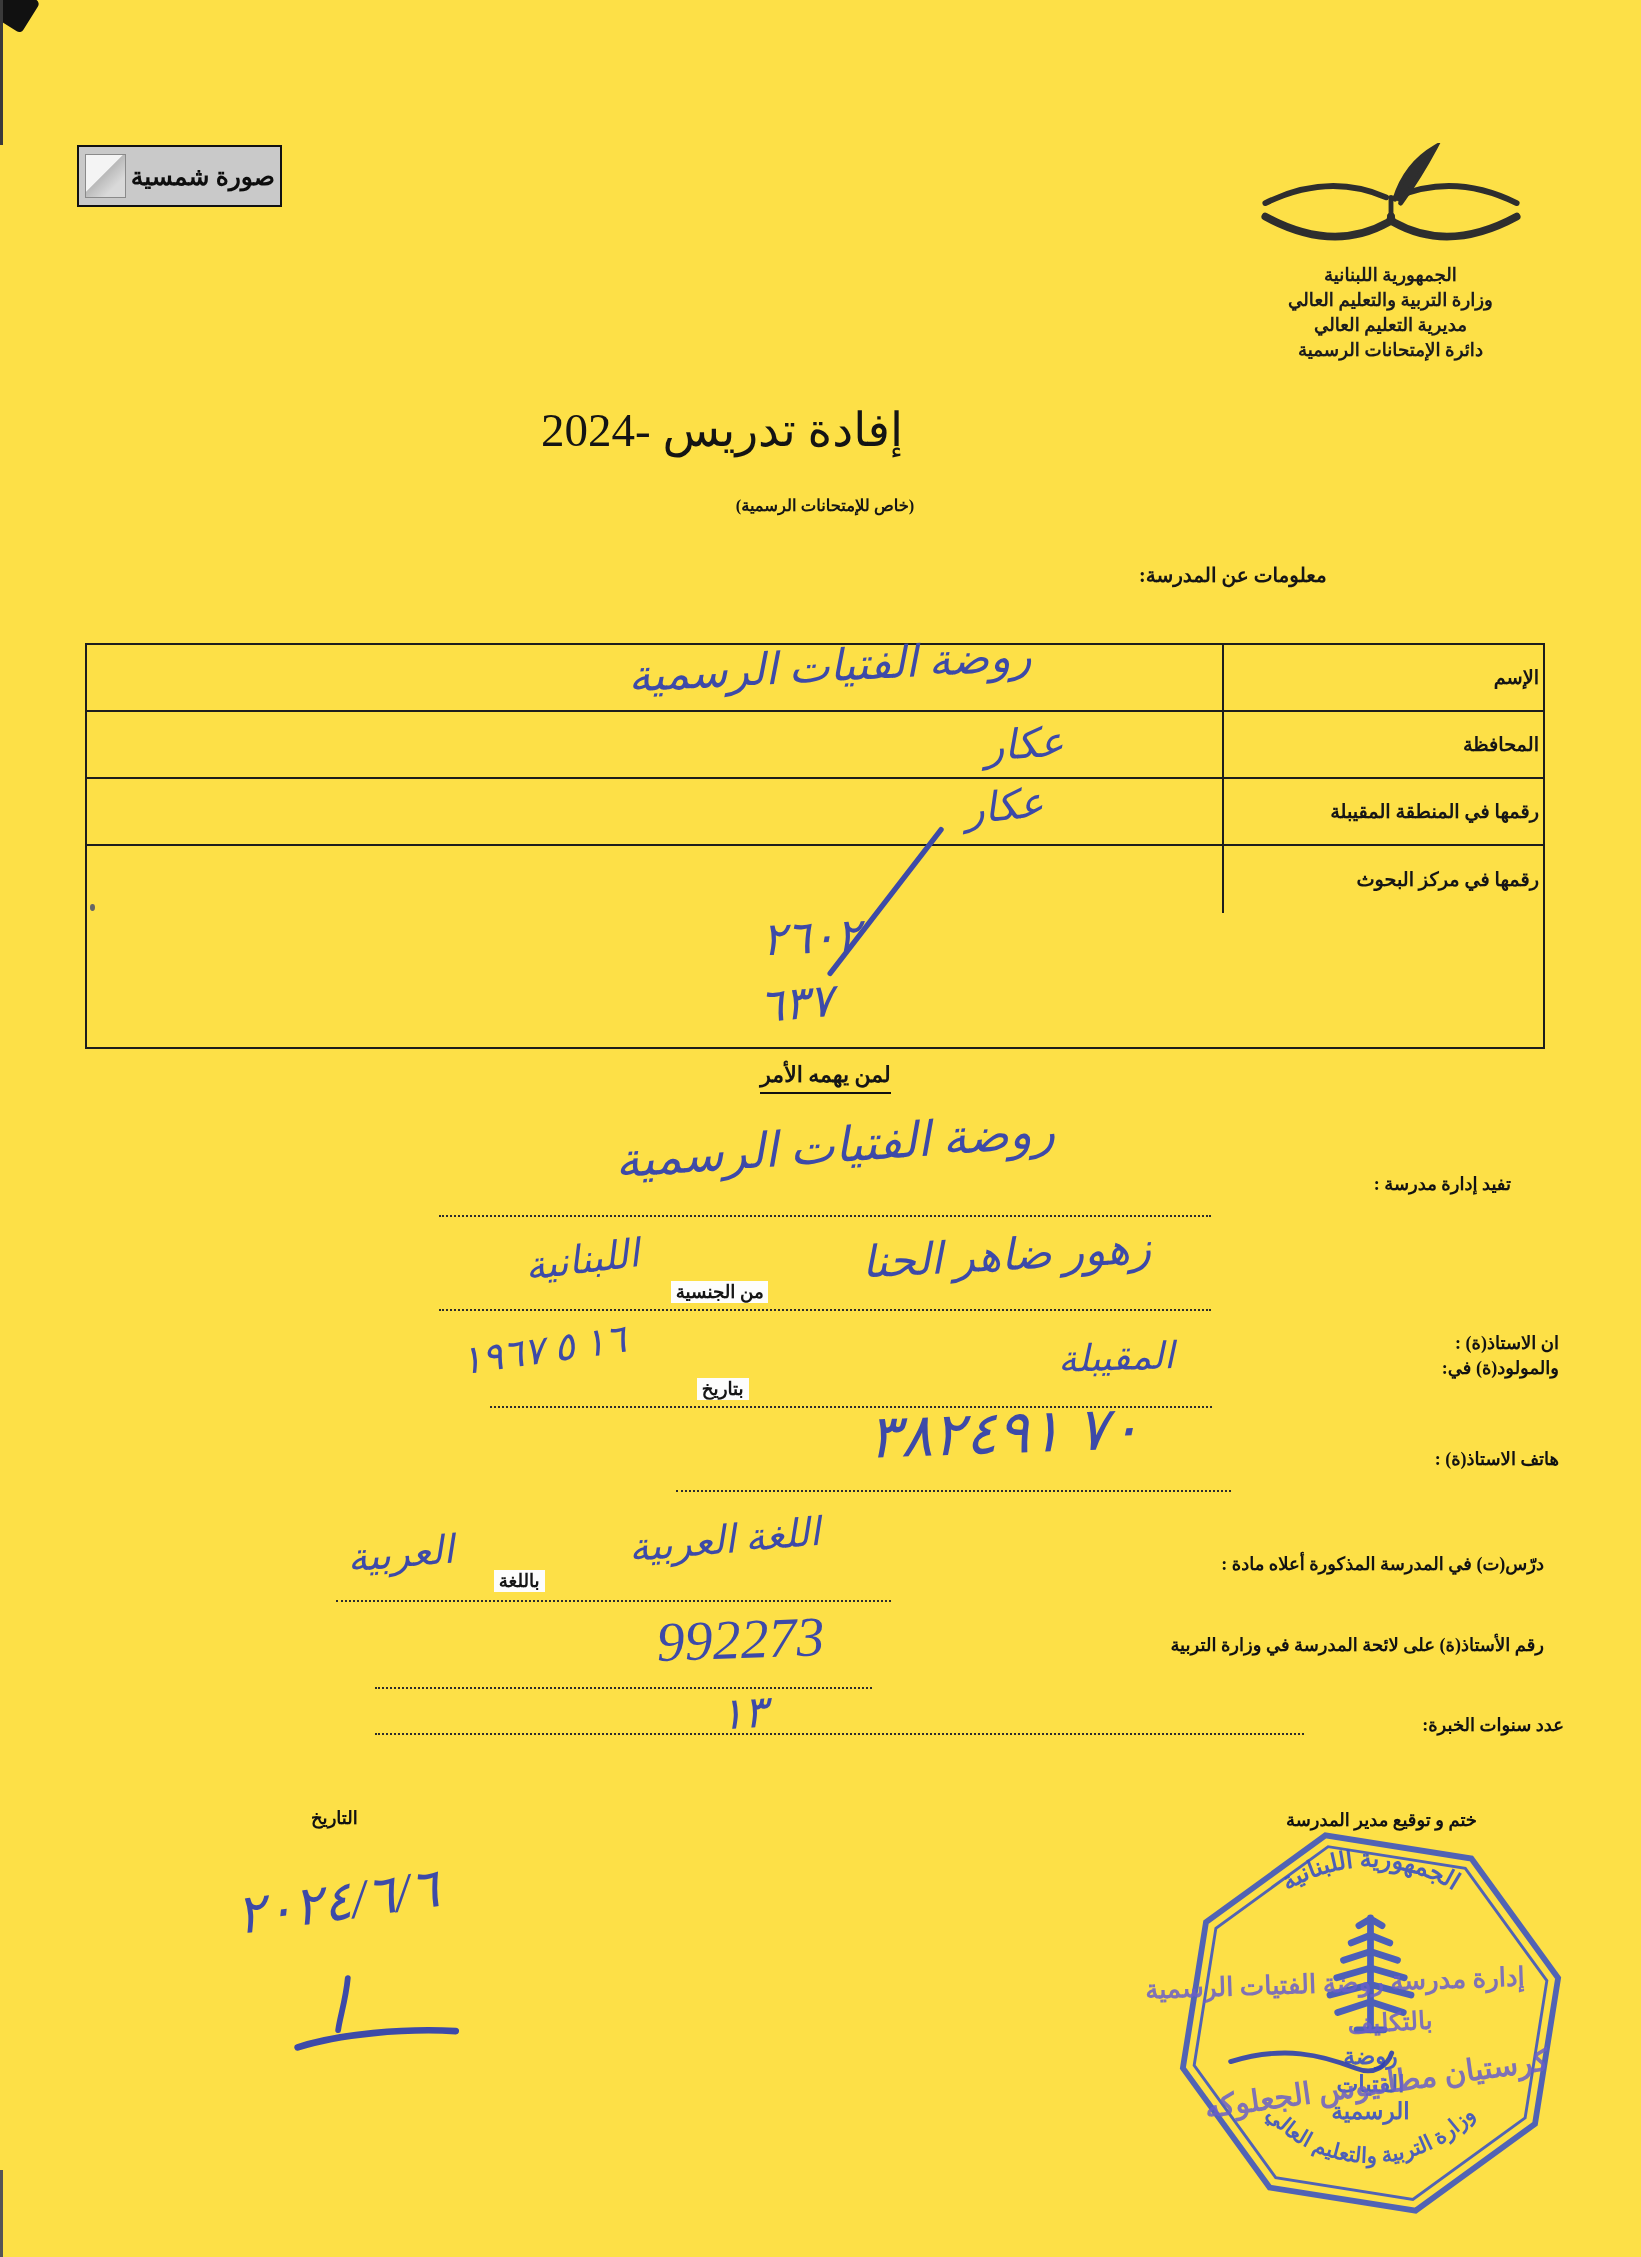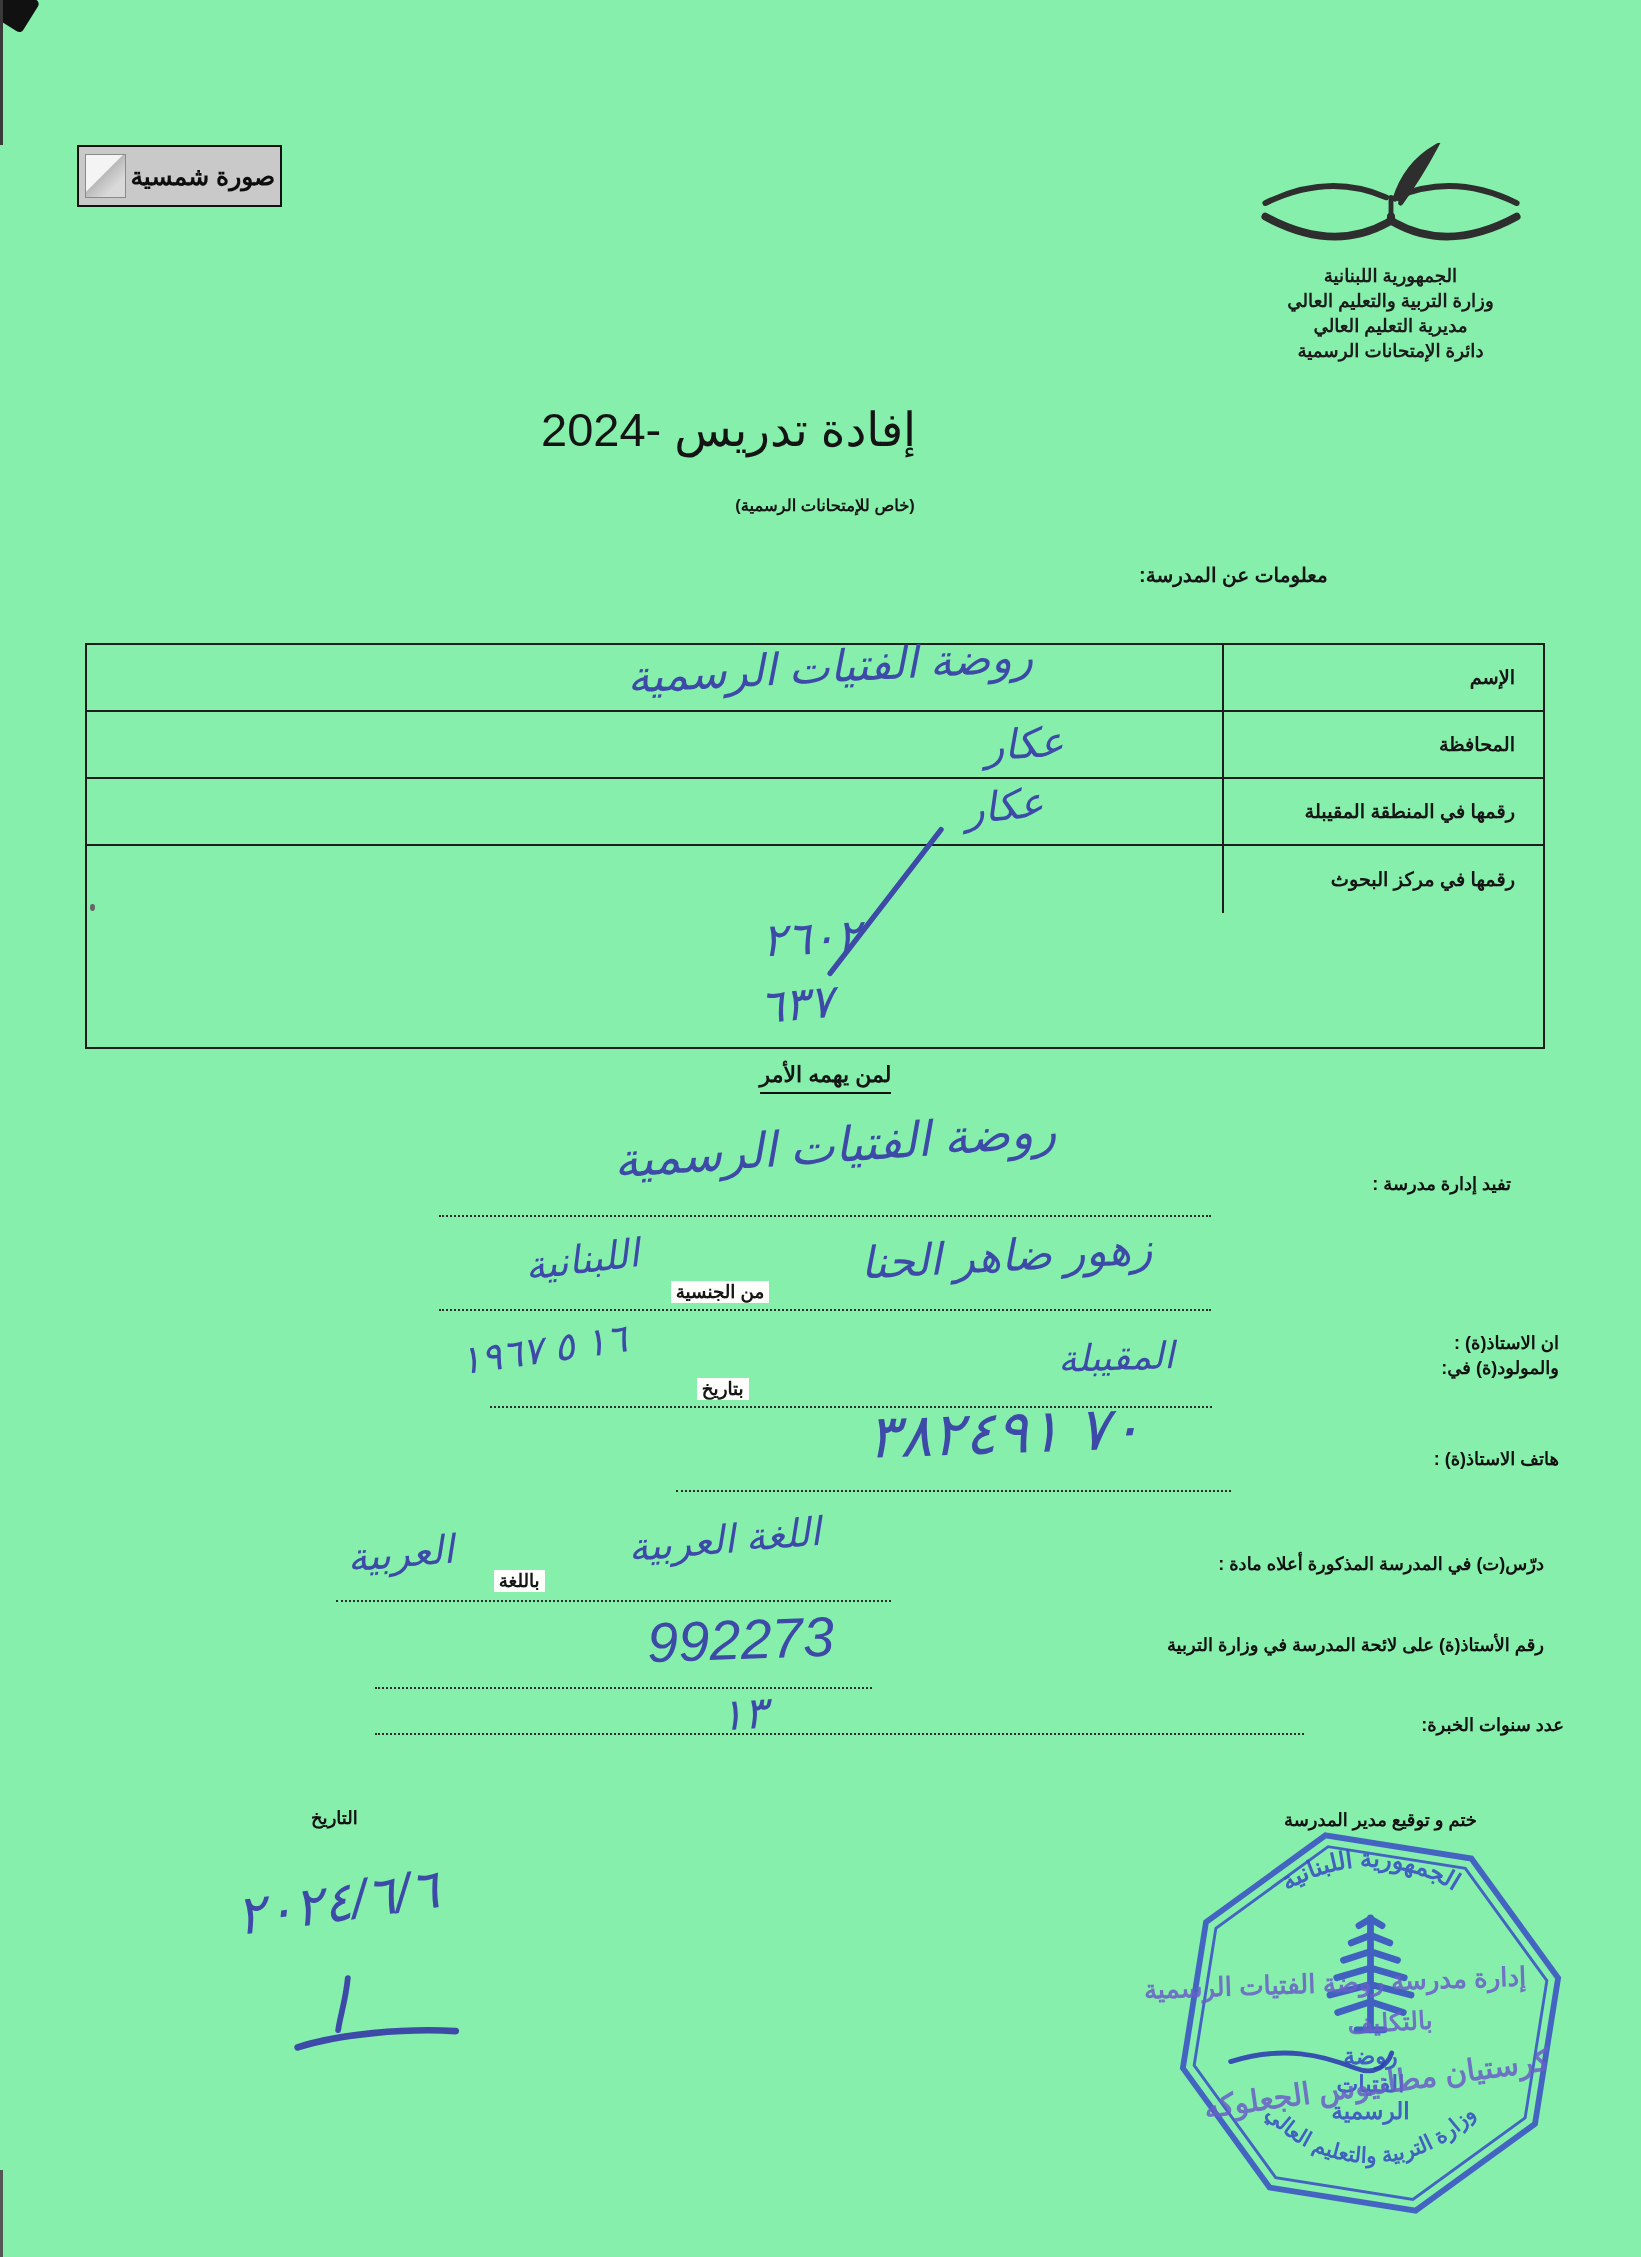--- a/index.html
+++ b/index.html
@@ -1,20 +1,20 @@
 <!DOCTYPE html>
 <html lang="ar" dir="rtl"><head>
 <meta charset="utf-8">
 <style>
   * { margin:0; padding:0; box-sizing:border-box; }
   html,body { background:#ffffff; }
   #page {
     position:relative; width:1641px; height:2257px;
-    background:#86efac; overflow:hidden; direction:rtl;
-    font-family:Liberation Sans, sans-serif; color:#161616;
+    background:#fde047; overflow:hidden; direction:rtl;
+    font-family:Liberation Serif, serif; color:#161616;
   }
   
   .corner-mark { position:absolute; left:-9.7px; top:-11.6px; width:44px; height:37px;
     background:#111; transform:rotate(32deg); border-radius:4.8px; }
   .edge-left-top { position:absolute; left:0; top:0; width:2.9px; height:145px; background:#3a3a3a; }
   .edge-left-bottom { position:absolute; left:0; bottom:0; width:2.9px; height:87px; background:#555; }
   .spec-dot { position:absolute; left:90px; top:904px; width:4.8px; height:6.8px; background:#666; border-radius:50%; }
 
   
   .photo-box { position:absolute; left:77px; top:145px; width:205px; height:62px;
@@ -33,21 +33,21 @@
   .doc-subtitle { position:absolute; left:608px; top:496px; width:434px; text-align:center;
     font-size:16.4px; font-weight:700; }
   .section-heading { position:absolute; left:1139px; top:563px; width:406px; text-align:left;
     font-size:20px; font-weight:700; }
 
   
   .tbl { position:absolute; left:85px; top:643px; width:1460px; height:406px; border:2.9px solid #1d1d1d; }
   .trow { display:flex; height:67px; border-bottom:2.9px solid #1d1d1d; }
   .trow:last-child { border-bottom:none; }
   .tcell-label { width:321px; border-left:2.9px solid #1d1d1d; display:flex; align-items:center;
-    padding-right:28px; font-size:19.3px; font-weight:700; }
+    padding-right:4px; font-size:19.3px; font-weight:700; }
   .tcell-value { flex:1; }
 
   .letter-heading-wrap { position:absolute; left:618px; top:1062px; width:415px; text-align:center; }
   .letter-heading { display:inline-block; font-size:22px; font-weight:700;
     border-bottom:2.9px solid #111; padding-bottom:4px; }
 
   .flab { position:absolute; font-size:18px; font-weight:700; white-space:nowrap; color:#121212; }
   .dl { position:absolute; height:0; border-bottom:2.9px dotted #2c2c2c; z-index:1; }
   .plab { position:absolute; font-size:18.3px; font-weight:700; background:#fdfdfc;
     padding:0 4.8px; white-space:nowrap; z-index:3; }

